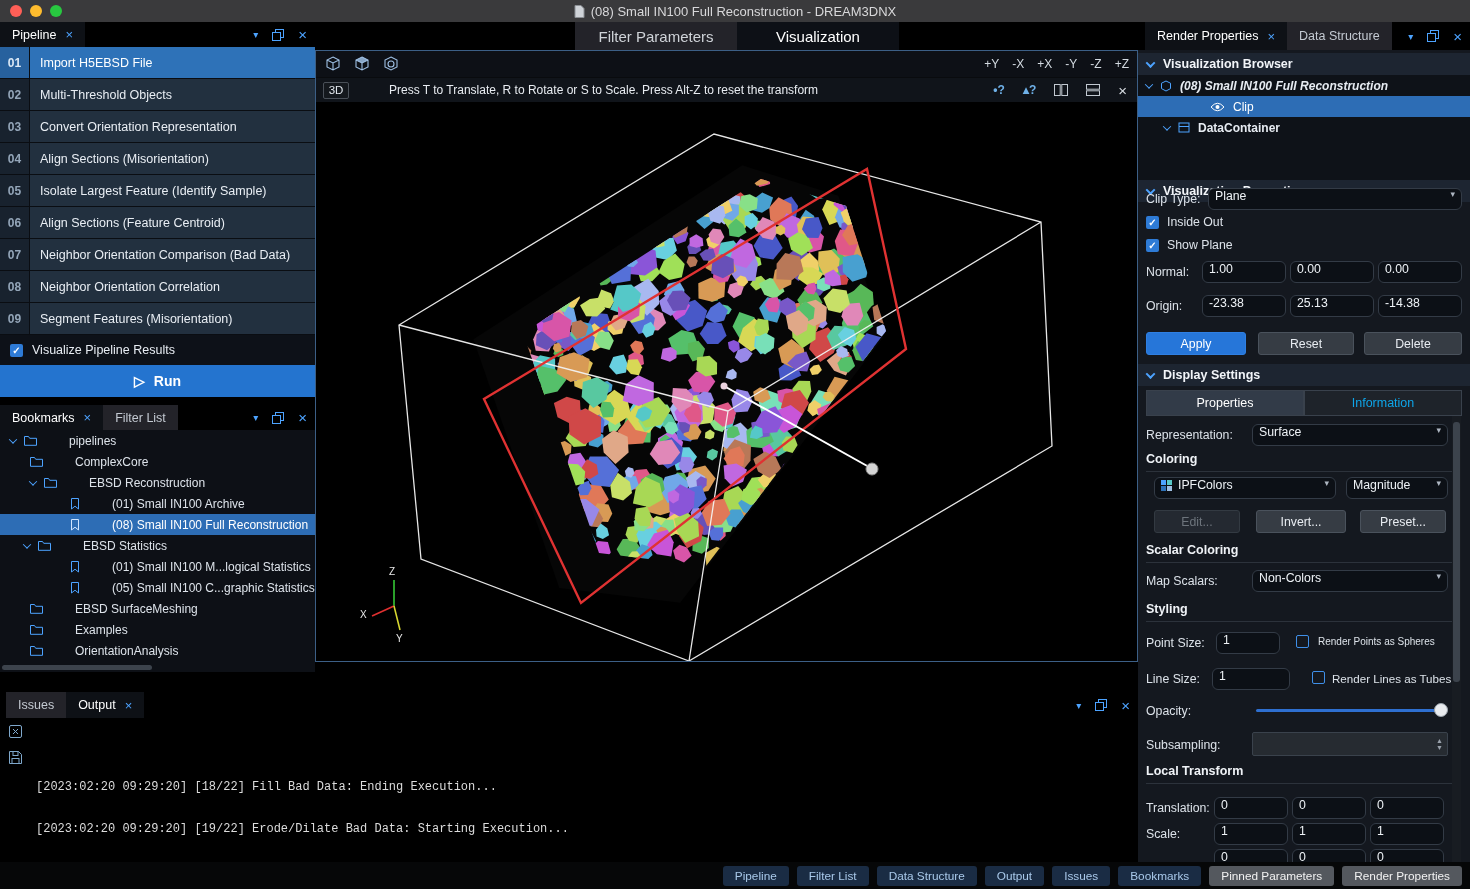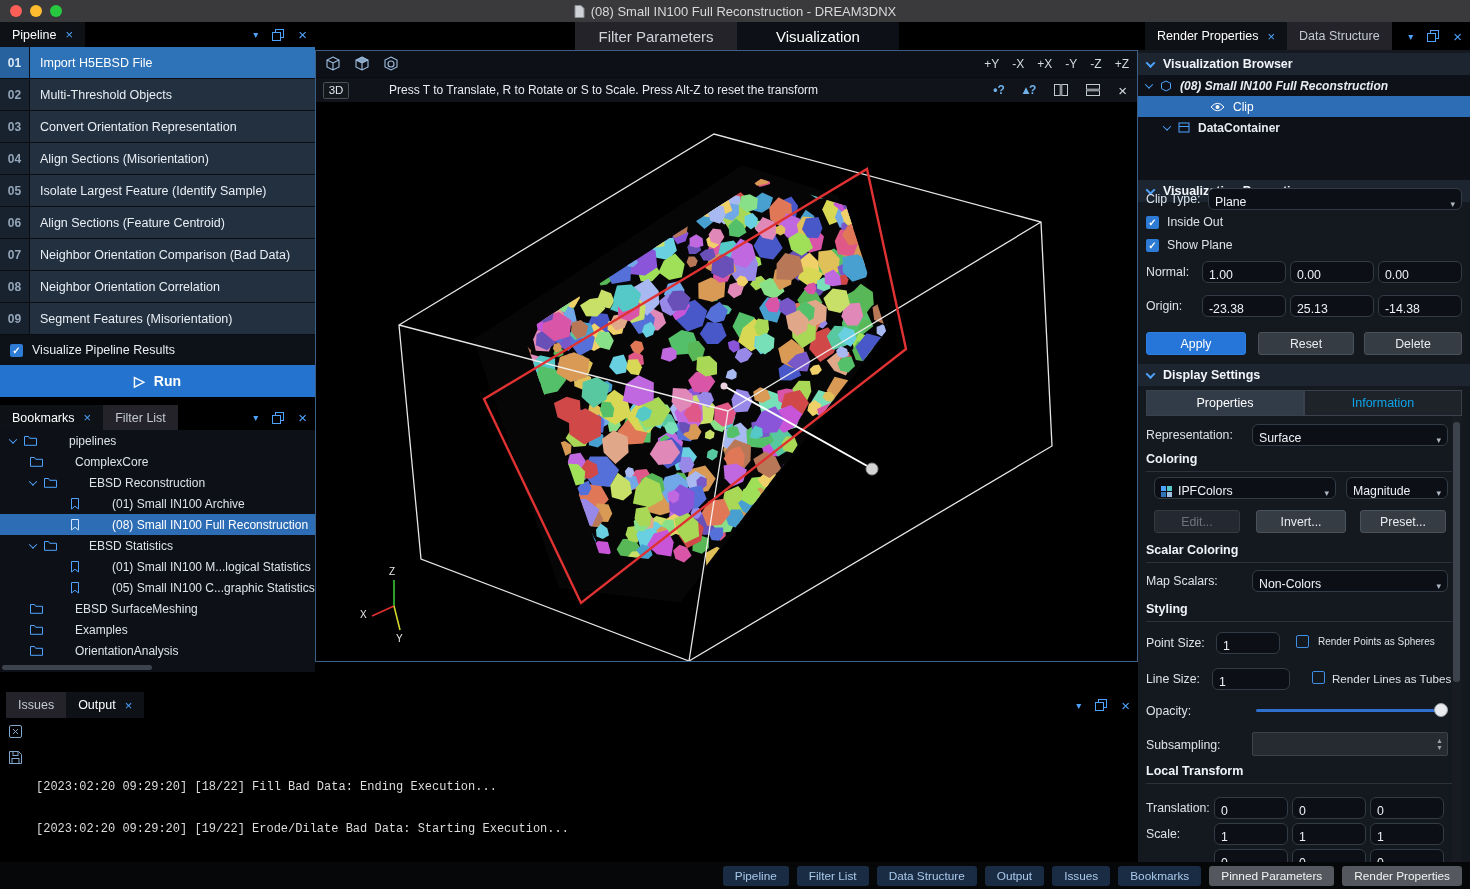--- a/index.html
+++ b/index.html
@@ -88,21 +88,21 @@
   
   .right { position:absolute; left:1138px; top:22px; width:332px; height:840px; background:#14181f; overflow:hidden; }
   .rtabbar { position:absolute; left:0; top:0; width:332px; height:28px; background:#000; display:flex; }
   .hdrbar { position:absolute; left:0; width:332px; height:22px; background:#1d2531; display:flex;
     align-items:center; gap:9px; padding:0 9px; color:#f2f5f9; font-weight:bold; font-size:12.5px; cursor:pointer; }
   .vb-tree { position:absolute; left:0; top:53px; width:332px; height:105px; background:#0e1218; }
   .vrow { height:21px; display:flex; align-items:center; gap:8px; font-size:12px; color:#e6ebf1; }
   .vrow.selected { background:#2d6db5; color:#fff; }
   .plabel { font-size:12.3px; color:#dce2e9; }
   .fld { background:#0c1016; border:1px solid #333b46; border-radius:6px; color:#eef2f6; font-size:12.3px;
-    display:flex; align-items:flex-end; padding:0 6px; height:22px; }
+    display:flex; align-items:flex-start; padding:0 6px; height:22px; }
   .dd { justify-content:space-between; cursor:pointer; }
   .ddcar { color:#aeb7c2; font-size:9px; margin-left:6px; }
   .btn { background:#363c44; border:1px solid #4a525c; border-radius:3px; color:#e8ecf1; font-size:12.3px;
     display:flex; align-items:center; justify-content:center; height:23px; cursor:pointer; }
   .btn.primary { background:#2676d9; border-color:#2f7fe2; color:#ffffff; }
   .btn.disabled { background:#242931; border-color:#333a42; color:#6d747c; }
   .dtab { height:26px; display:flex; align-items:center; justify-content:center; font-size:12.5px;
     border:1px solid #39414c; cursor:pointer; }
   .dtab.active { background:#323b48; color:#fff; }
   .dtab.idle { background:#1e232a; color:#0ea5e9; }
@@ -249,21 +249,21 @@
             <path d="M1.5 .5h7v10.5l-3.5-2.8-3.5 2.8z" fill="none" stroke="#4da3ff"></path>
           </svg>
         <span class="tlbl">(01) Small IN100 Archive</span>
       </div>
       <div class="trow selected" style="padding-left:70px">
         <svg width="10" height="12" viewBox="0 0 10 12">
             <path d="M1.5 .5h7v10.5l-3.5-2.8-3.5 2.8z" fill="none" stroke="#cfe4ff"></path>
           </svg>
         <span class="tlbl">(08) Small IN100 Full Reconstruction</span>
       </div>
-      <div class="trow" style="padding-left:30px">
+      <div class="trow" style="padding-left:24px">
         <span class="chev down"></span>
         <svg width="13" height="11" viewBox="0 0 13 11">
             <path d="M.5 1.5h4l1.2 1.8h6.8v7H.5z" fill="none" stroke="#4da3ff"></path>
           </svg>
         <span class="tlbl">EBSD Statistics</span>
       </div>
       <div class="trow" style="padding-left:70px">
         <svg width="10" height="12" viewBox="0 0 10 12">
             <path d="M1.5 .5h7v10.5l-3.5-2.8-3.5 2.8z" fill="none" stroke="#4da3ff"></path>
           </svg>

